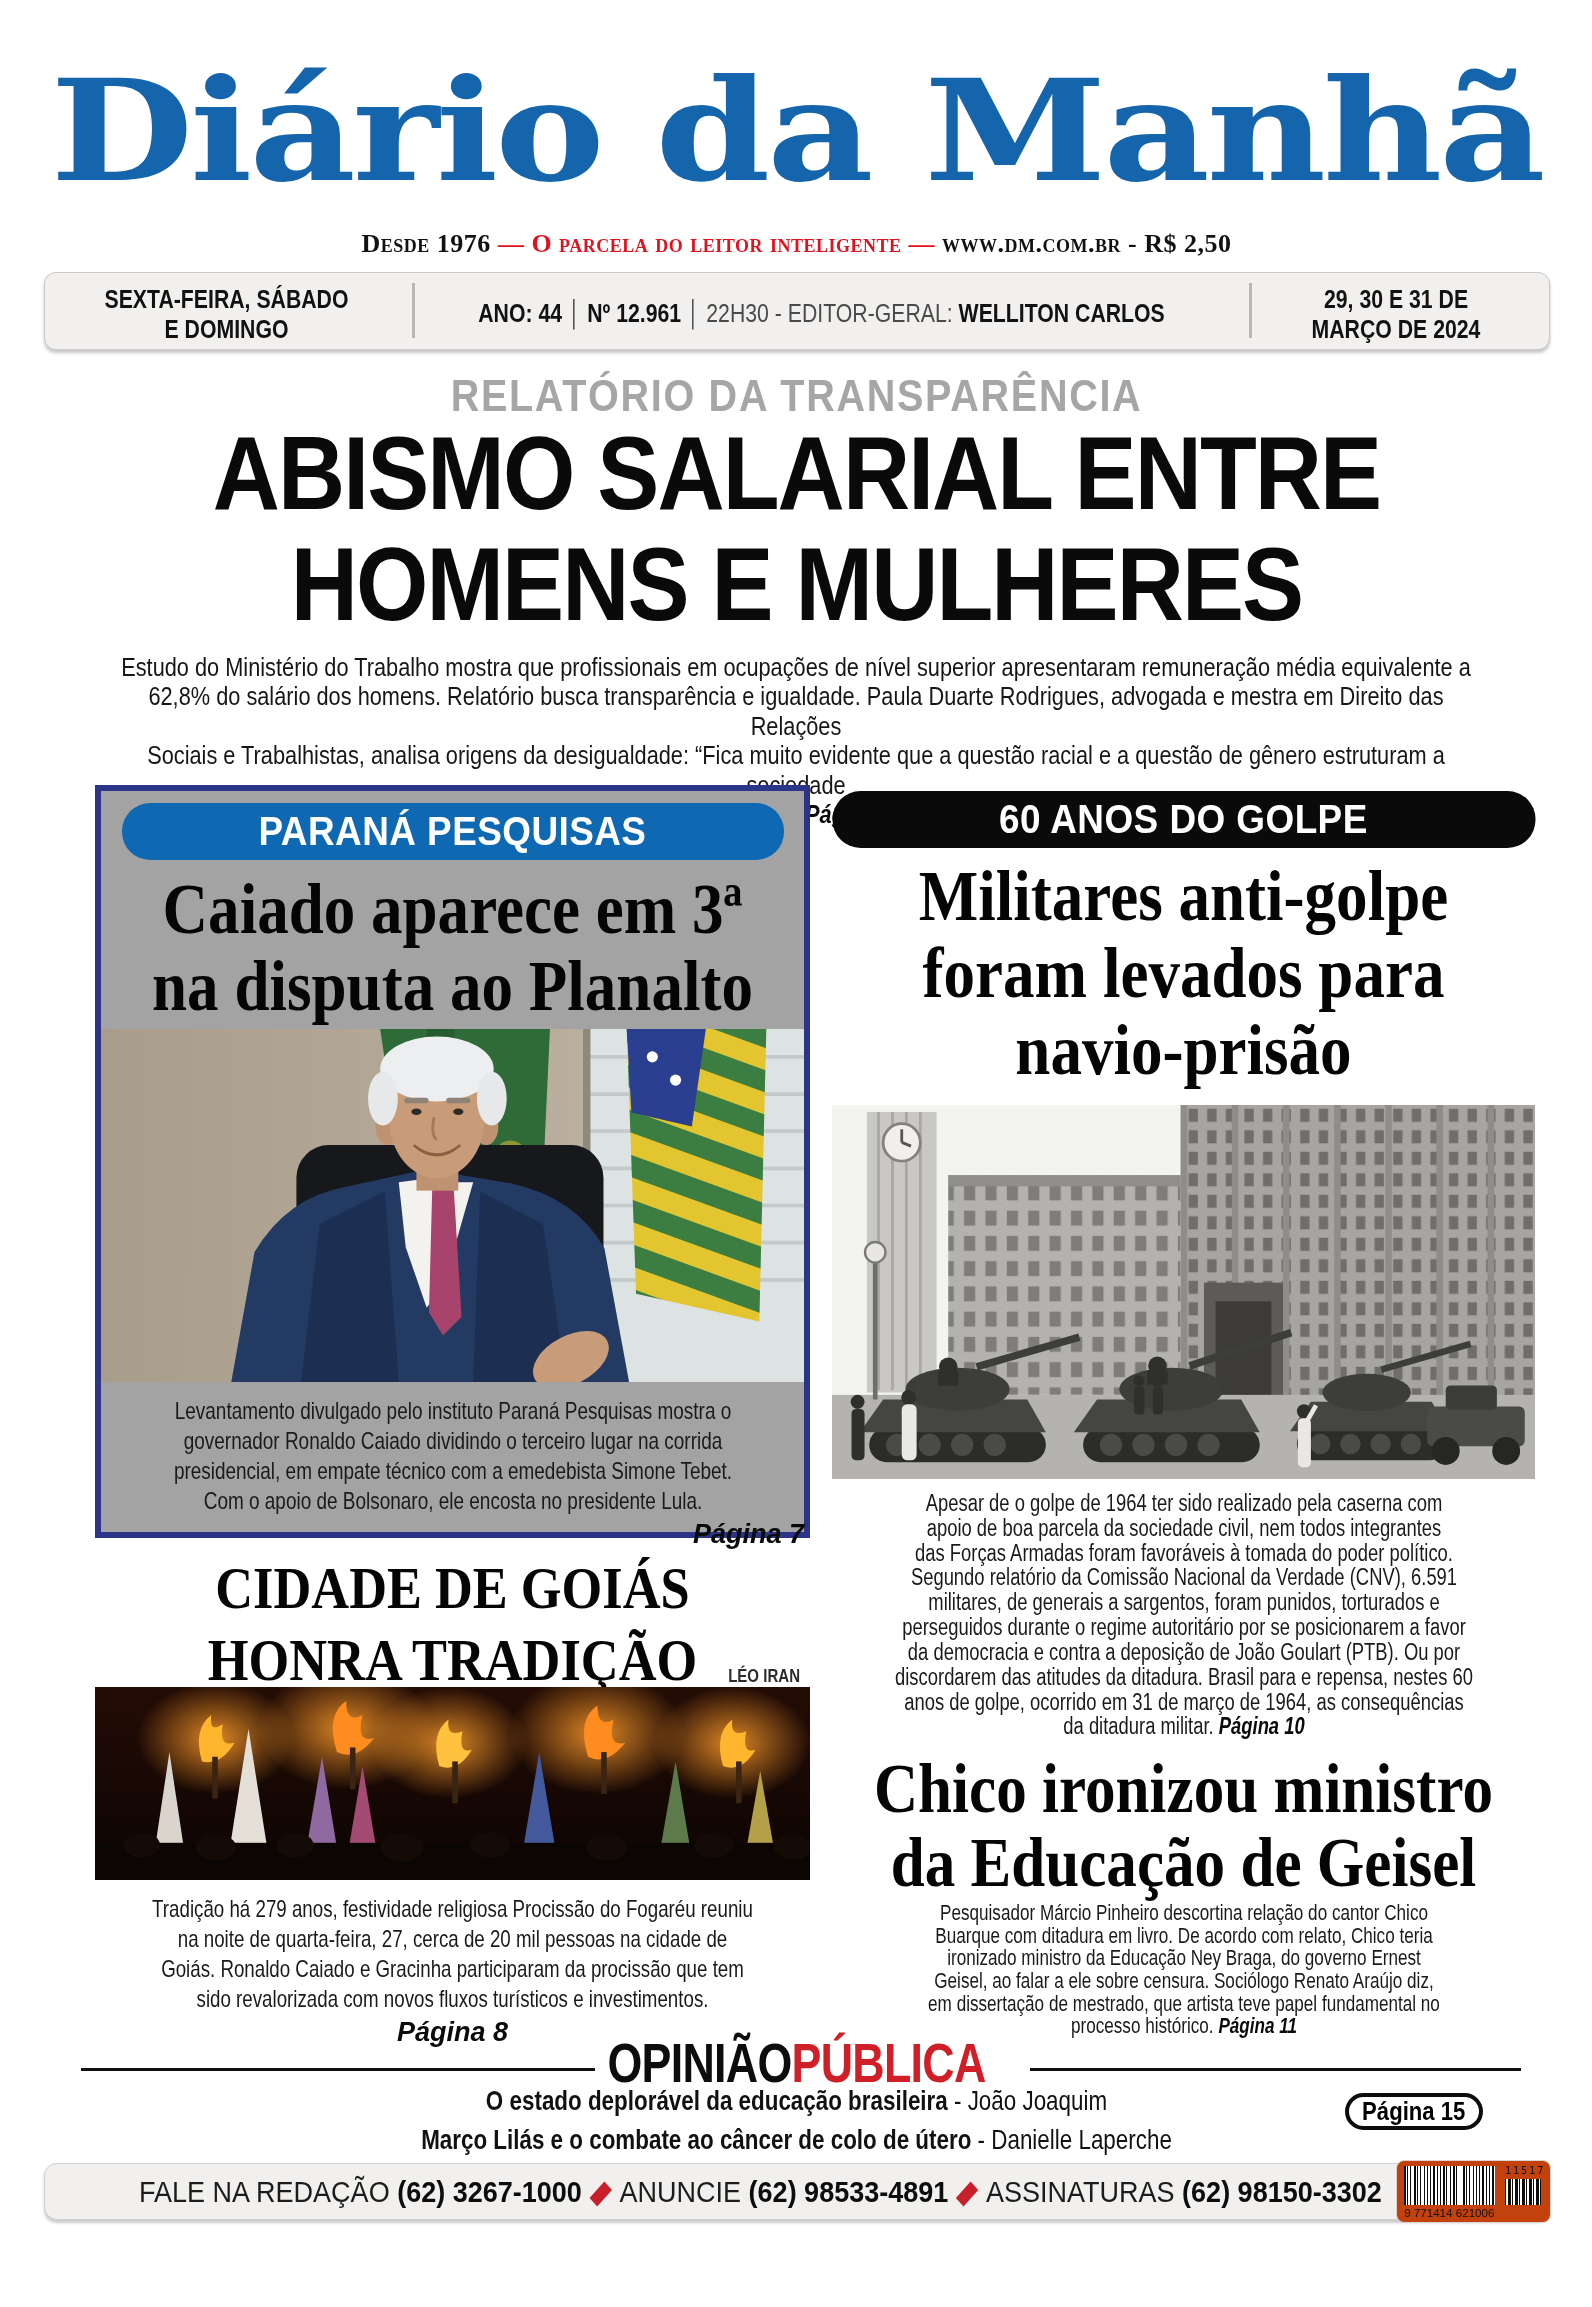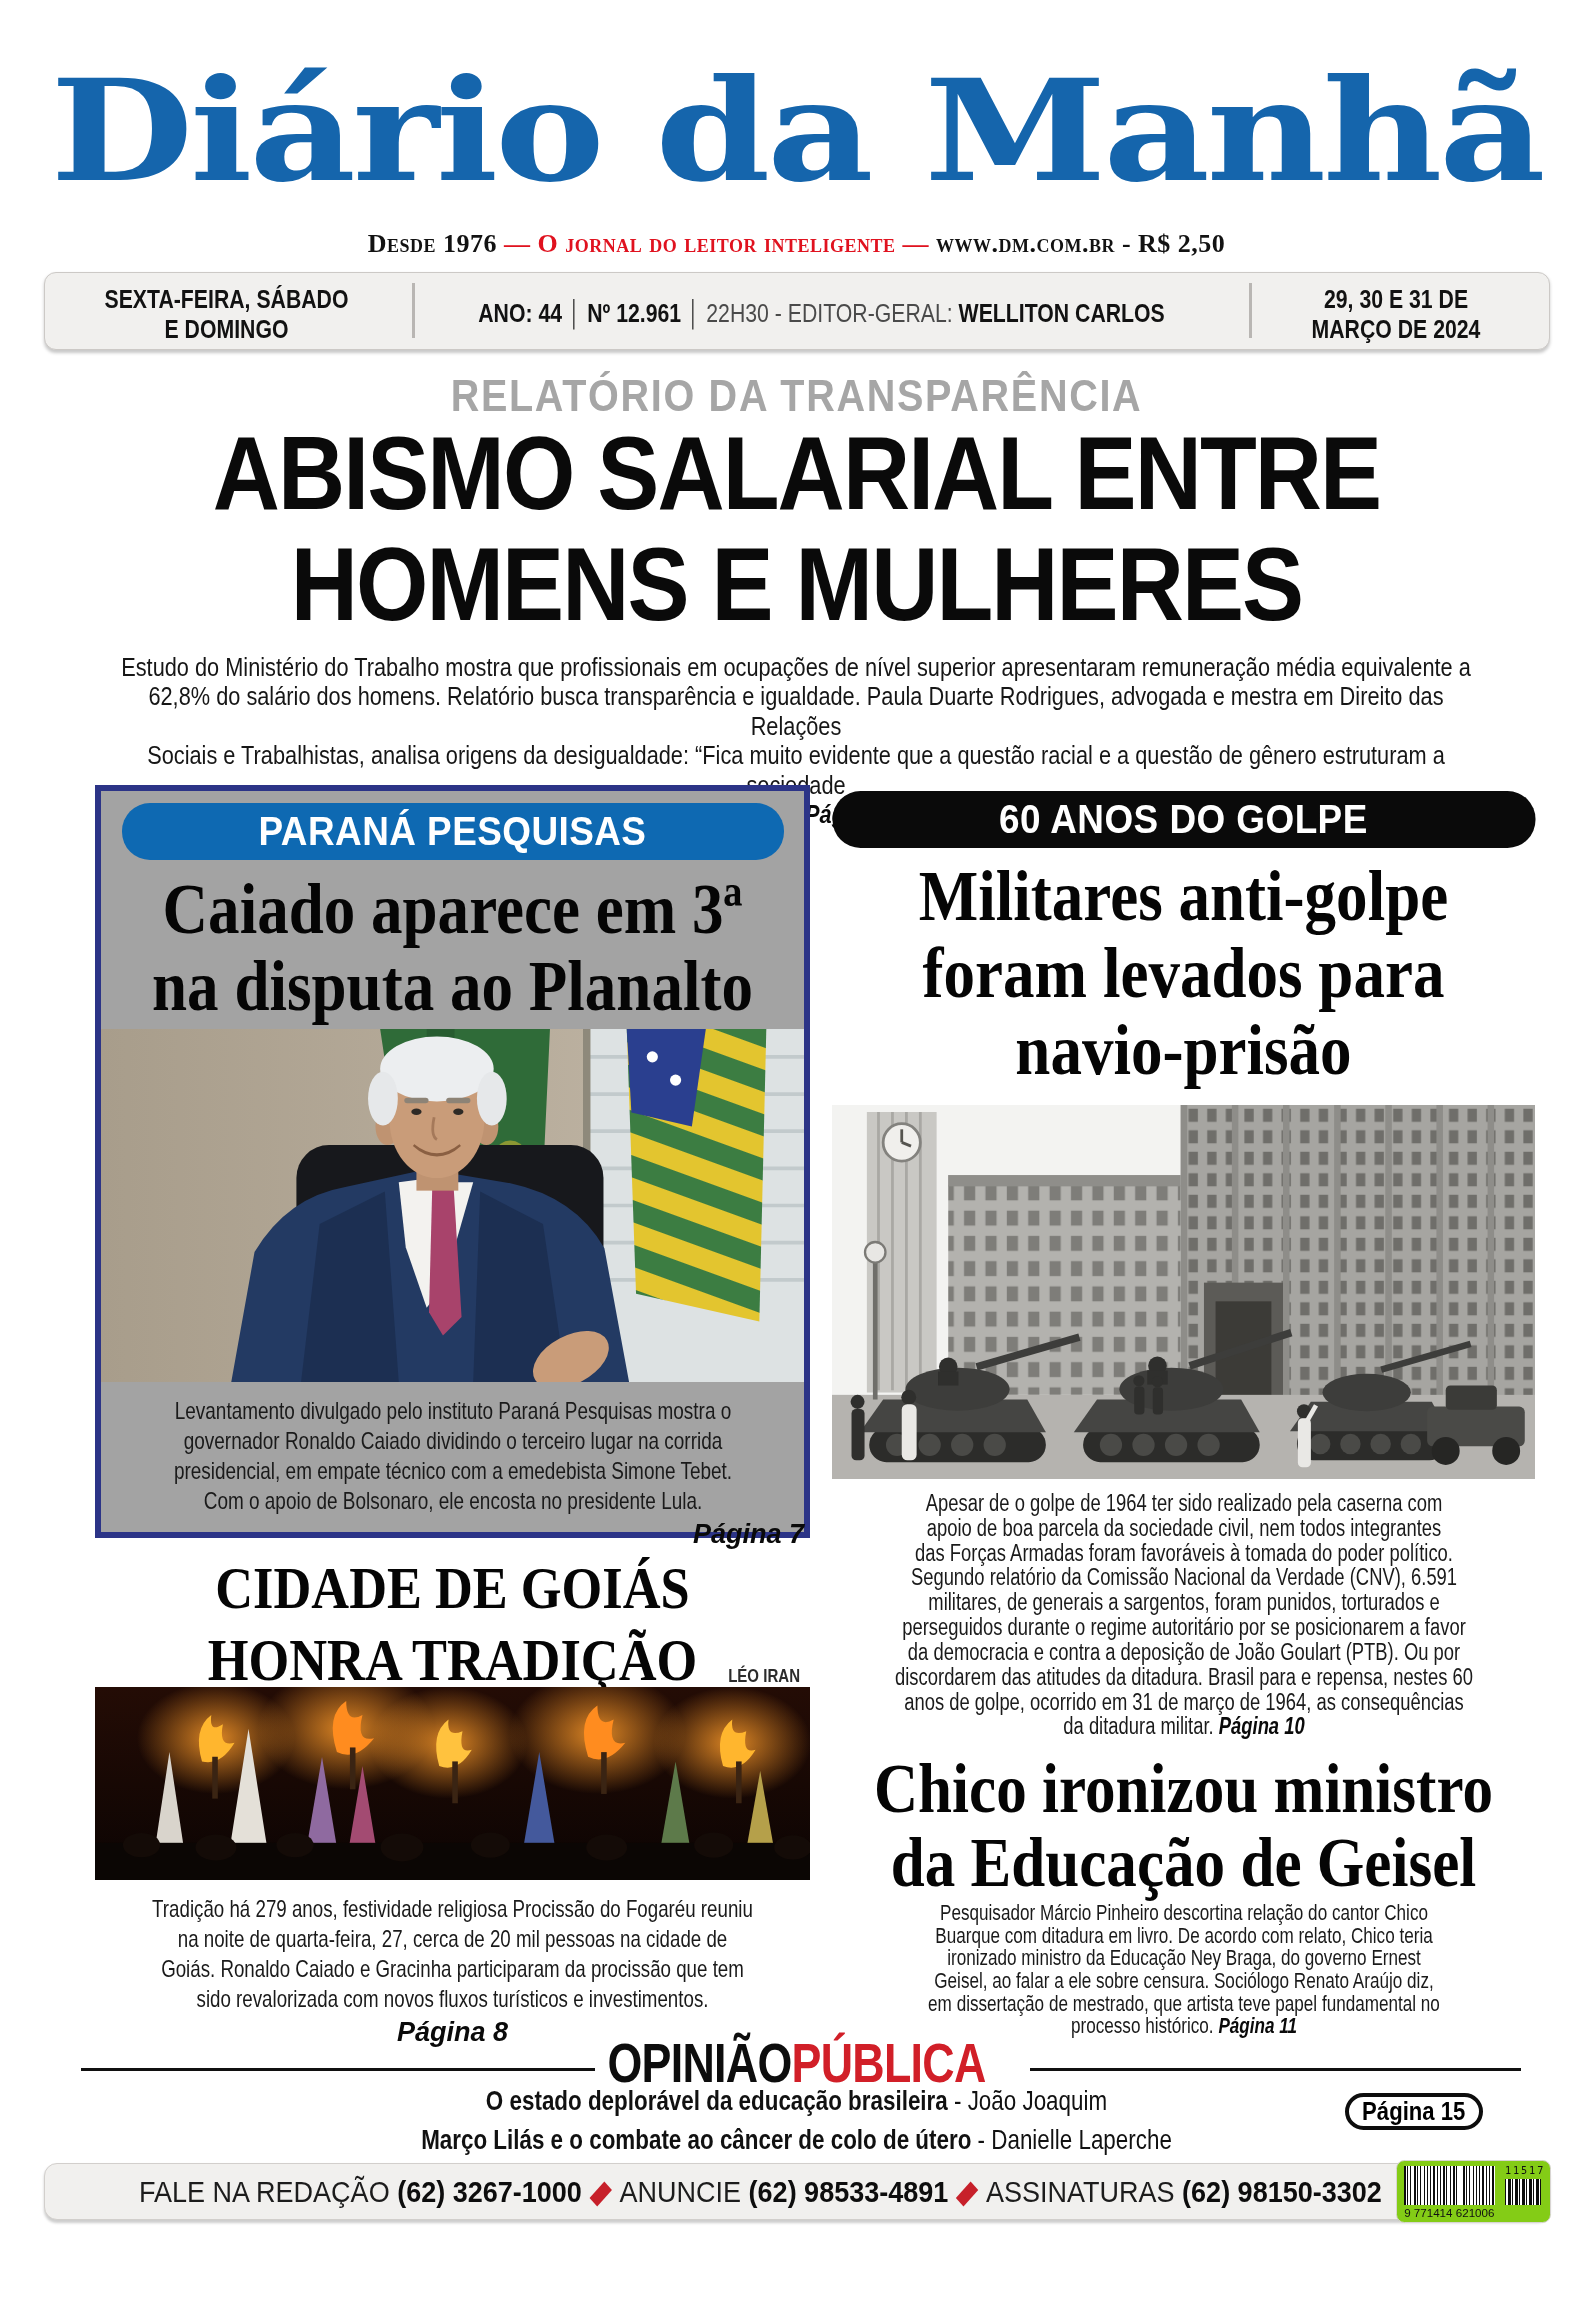--- a/index.html
+++ b/index.html
@@ -84,40 +84,40 @@
   .op-pill-inner{display:inline-block;transform:scaleX(.85);transform-origin:center;white-space:nowrap;}
 
   
   .footbar{left:44px;top:2163px;width:1504px;height:55px;background:var(--bar_bg,#f1f0ee);
         border:1.4px solid #d2cfcc;border-radius:13px;box-shadow:0 2.3px 2.8px rgba(0,0,0,.2);}
   .footline{position:absolute;left:28px;top:0;width:1321px;height:55px;line-height:55px;text-align:center;
         font-size:30px;color:#1c1c1c;transform:scaleX(.9);transform-origin:center;white-space:nowrap;}
   .footline b{font-weight:bold;color:#0d0d0d;}
   .diamond{display:inline-block;width:16px;height:16px;background:var(--diamond_red,#c7202a);
         transform:rotate(45deg) scale(.75,1.45);margin:0 13px 0 13px;vertical-align:middle;}
-  .bcbox{position:absolute;left:1351px;top:-3.7px;width:153px;height:61px;background:#84cc16;border:0.9px solid #d8d5d2;
+  .bcbox{position:absolute;left:1351px;top:-3.7px;width:153px;height:61px;background:#c2410c;border:0.9px solid #d8d5d2;
         border-radius:8.4px;}
   .bars1{position:absolute;left:6.5px;top:4.7px;width:91px;height:39px;
         background:repeating-linear-gradient(90deg,#0c0c0c 0 1.9px,#fff 1.9px 3.3px,#0c0c0c 3.3px 4.2px,#fff 4.2px 6.5px,#0c0c0c 6.5px 7.4px,#fff 7.4px 9.8px);}
   .bars2{position:absolute;left:108px;top:17.7px;width:36px;height:26px;
         background:repeating-linear-gradient(90deg,#0c0c0c 0 1.4px,#fff 1.4px 3.3px,#0c0c0c 3.3px 5.6px,#fff 5.6px 7px);}
   .bcdigits{position:absolute;left:2.8px;top:45px;width:99px;text-align:center;font-family:Liberation Sans, sans-serif;
         font-size:11.6px;color:#111;}
   .bcsmall{position:absolute;left:108px;top:3.7px;width:36px;text-align:center;font-family:"DejaVu Sans Mono",monospace;
         font-size:10.2px;letter-spacing:1.9px;color:#111;}
 </style>
 </head>
 <body>
 
 <div class="page">
 
   <div class="abs logo">Diário da Manhã</div>
   <div class="abs tagline">
     <span>Desde 1976</span>
-    <span class="red">— O jornal do leitor inteligente —</span>
+    <span class="red">— O parcela do leitor inteligente —</span>
     <span>www.dm.com.br - R$ 2,50</span>
   </div>
 
   <div class="abs edbar">
     <div class="edcell ed-days pre">SEXTA-FEIRA, SÁBADO
 E DOMINGO</div>
     <div class="vsep" style="left:367px;"></div>
     <div class="edcell ed-mid">
       <b>ANO: 44</b>
       <span class="lite">│</span>

